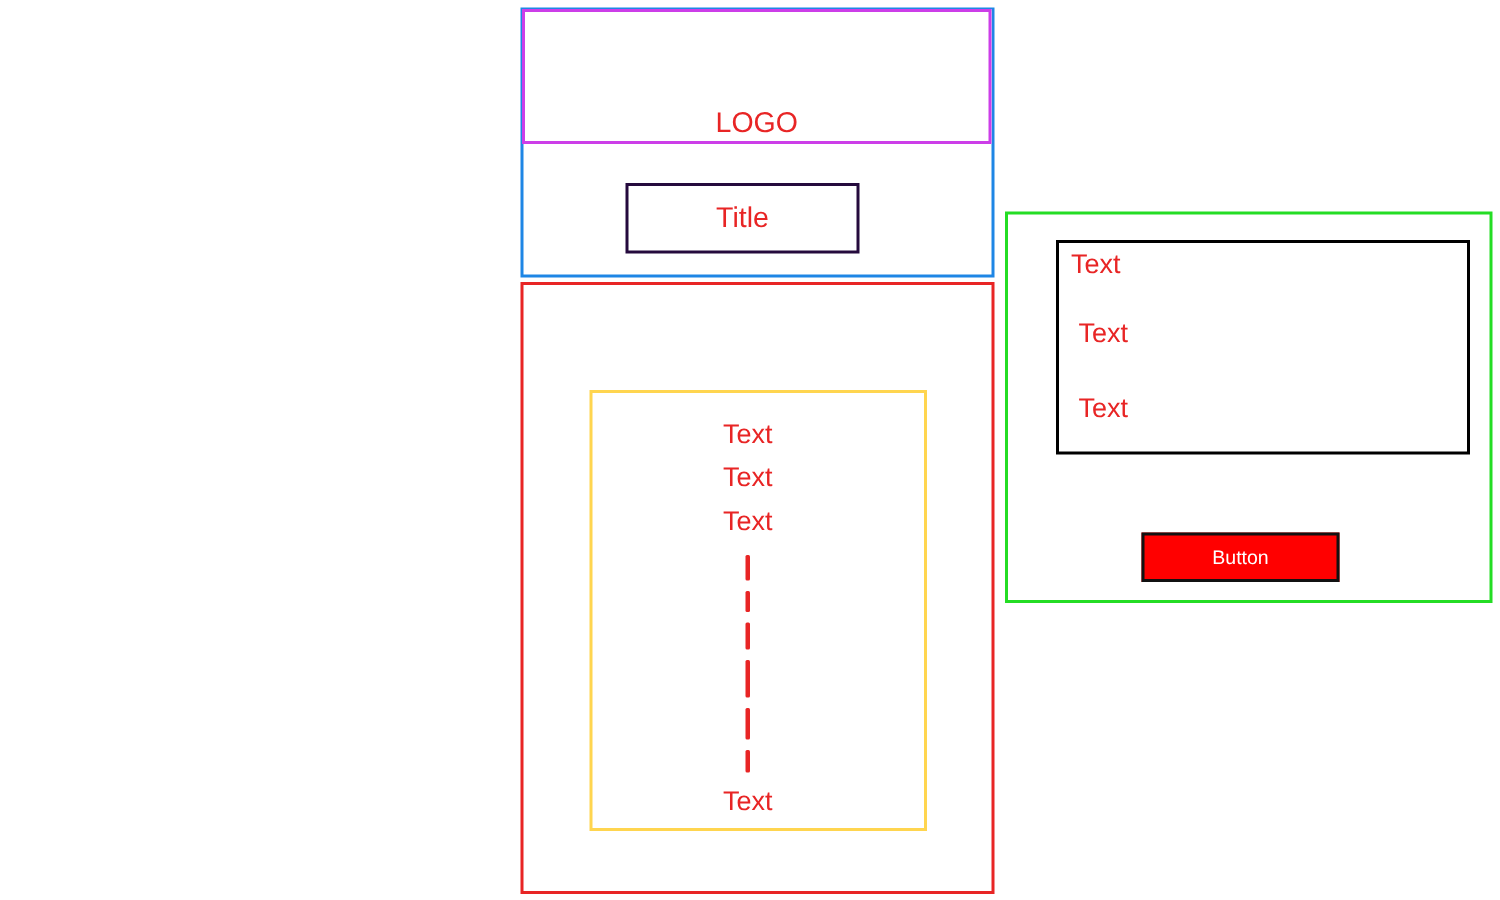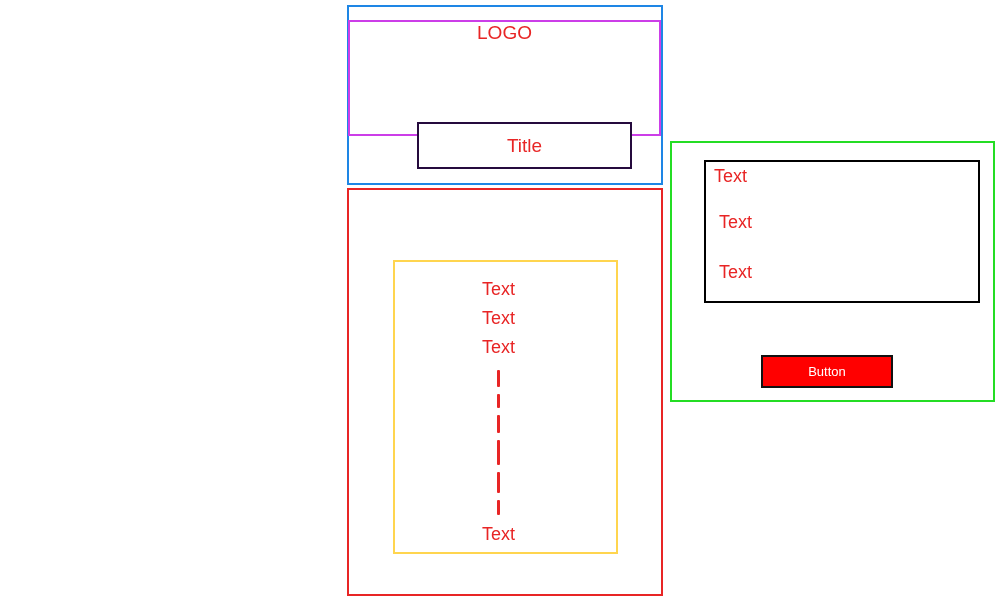--- a/index.html
+++ b/index.html
@@ -28,28 +28,28 @@
   }
   .abs { position: absolute; }
 
   
   .header-section {
     left: 347px; top: 5px; width: 316px; height: 180px;
     border: 2px solid var(--blue);
     background: #ffffff;
   }
   .logo-box {
-    left: 348px; top: 20px; width: 313px; height: 116px;
+    left: 348px; top: 6px; width: 313px; height: 90px;
     border: 2px solid var(--magenta);
-    display: flex; align-items: flex-start; justify-content: center;
+    display: flex; align-items: flex-end; justify-content: center;
     color: var(--red); font-size: 19px;
     background: #ffffff;
   }
   .title-box {
-    left: 417px; top: 122px; width: 215px; height: 47px;
+    left: 417px; top: 122px; width: 156px; height: 47px;
     border: 2px solid var(--dark-purple);
     display: flex; align-items: center; justify-content: center;
     color: var(--red); font-size: 19px;
     background: #ffffff;
   }
 
   
   .content-section {
     left: 347px; top: 188px; width: 316px; height: 408px;
     border: 2px solid var(--red);

